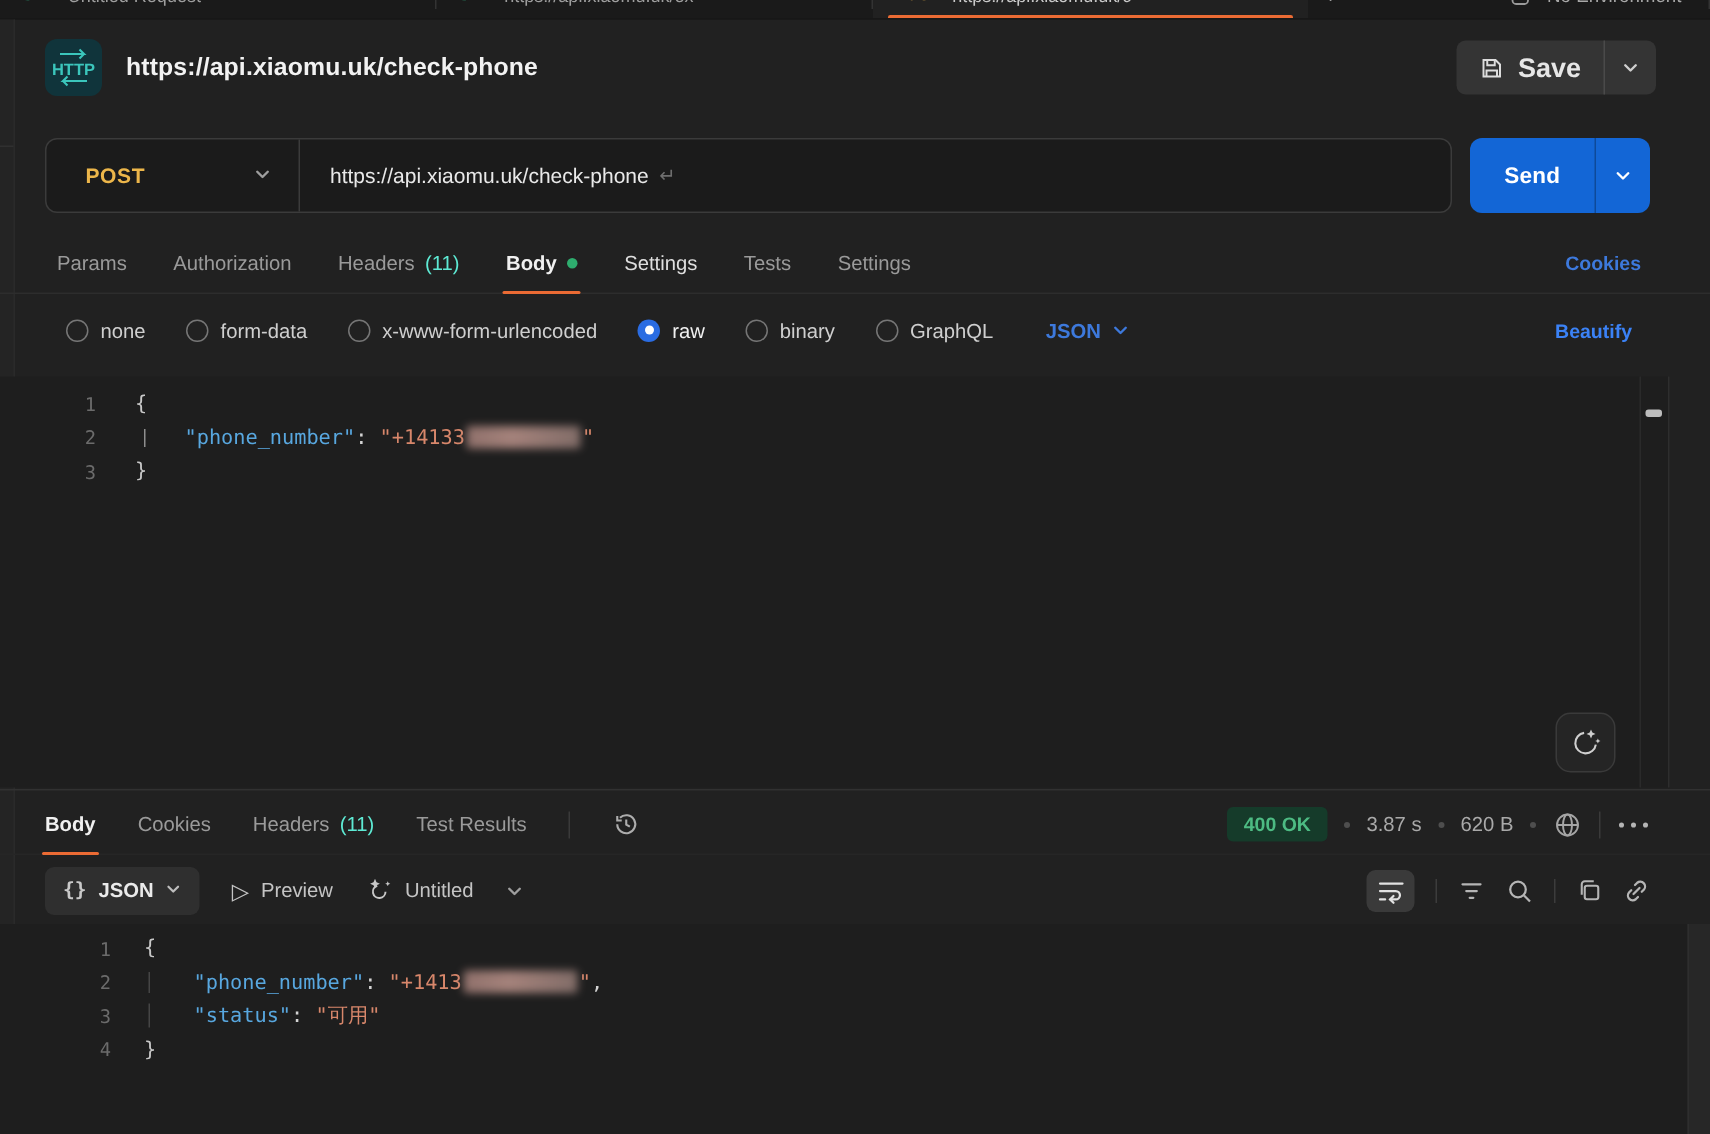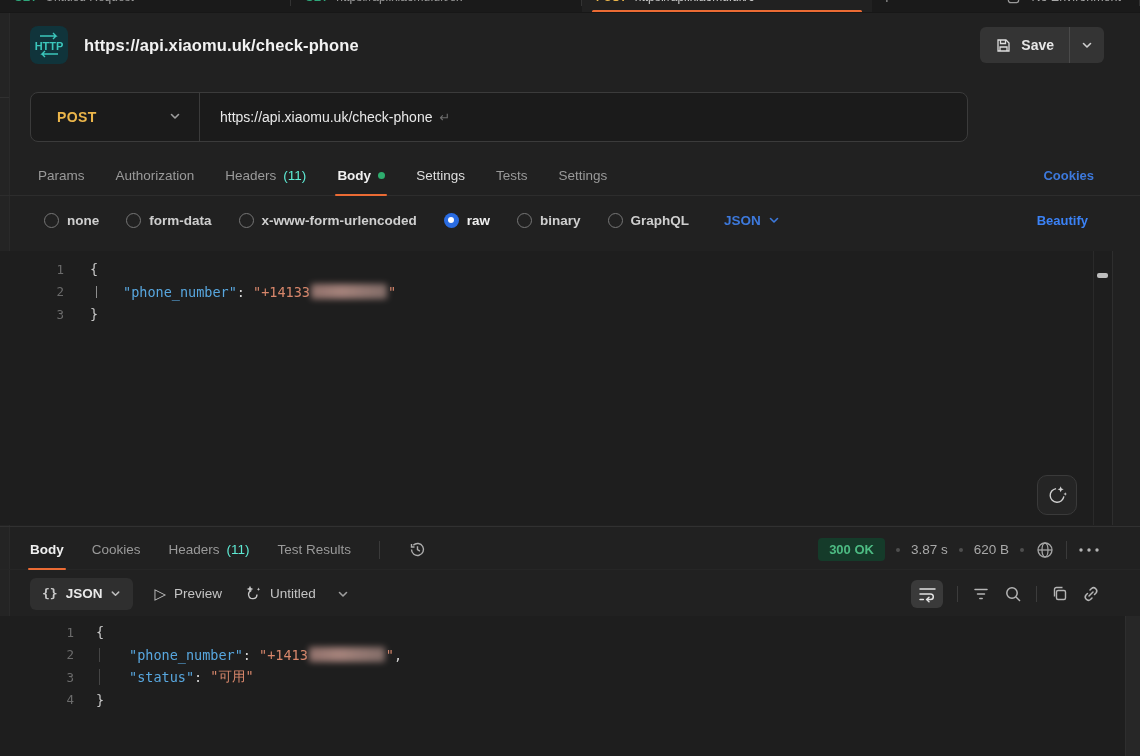--- a/index.html
+++ b/index.html
@@ -33,21 +33,21 @@
   .left-rail{ position:absolute; left:0; top:13px; bottom:0; width:10px;
               background:#242424; border-right:1px solid #2A2A2A; }
   .left-rail::after{ content:''; position:absolute; left:0; right:0; top:84px; height:1px; background:#303030;}
 
   
   .header-row{ position:absolute; top:13px; left:0; right:0; height:64px;
                display:flex; align-items:center; padding:0 36px 0 30px; }
   .title{ margin-left:16px; font-size:16.5px; font-weight:700; color:#F2F2F2; letter-spacing:.1px;}
   .btn-save{ margin-left:auto; height:36px; background:#343434; border-radius:6px;
              display:flex; align-items:stretch; color:#E6E6E6; }
-  .save-main{ display:flex; align-items:center; gap:9px; padding:0 15px; font-size:14px; font-weight:600;}
+  .save-main{ display:flex; align-items:center; gap:9px; padding:0 15px; font-size:18px; font-weight:600;}
   .btn-save .vsep{ width:1px; background:#4A4A4A; }
   .save-caret{ width:34px; display:flex; align-items:center; justify-content:center; color:#CFCFCF;}
 
   
   .url-box{ position:absolute; left:30px; top:92px; width:938px; height:50px;
             background:#1B1B1B; border:1px solid #3B3B3B; border-radius:8px;
             display:flex; align-items:center; }
   .method-select{ display:flex; align-items:center; padding-left:26px; width:168px; height:100%;
                   color:#ECB64A; font-weight:700; font-size:14px; letter-spacing:.4px; }
   .method-select .caret{ margin-left:auto; margin-right:18px; color:#9E9E9E; }
@@ -71,21 +71,21 @@
   .rtab.active::after{ content:''; position:absolute; left:-2px; right:-2px; bottom:-1px;
                        height:2px; background:#EB6B34; border-radius:2px;}
   .count-green{ color:#5eead4; }
   .green-dot{ width:7px; height:7px; border-radius:50%; background:#2EAD6E; }
   .cookies-link{ margin-left:auto; color:#3D79DC; font-size:13px; font-weight:600; }
 
   
   .options-row{ position:absolute; top:201px; left:0; right:0; height:38px;
                 display:flex; align-items:center; gap:27px; padding:0 52px 0 44px;
                 font-size:13.5px; color:#CFCFCF; }
-  .radio-item{ display:flex; align-items:center; gap:8px;font-weight:bold; }
+  .radio-item{ display:flex; align-items:center; gap:8px; }
   .radio{ width:15px; height:15px; border-radius:50%; border:1.5px solid #767676; }
   .radio.sel{ border:none; background:#2A6CE2; position:relative; }
   .radio.sel::after{ content:''; position:absolute; inset:4.5px; background:#FFF; border-radius:50%; }
   .radio-item.sel-label{ color:#F0F0F0; }
   .json-select{ display:flex; align-items:center; gap:7px; color:#3D79DC; font-weight:700; margin-left:8px;}
   .beautify-link{ margin-left:auto; color:#3b82f6; font-size:13px; font-weight:600; }
 
   
   .editor{ position:absolute; top:251px; left:0; width:1113px; height:274px;
            background:#1E1E1E; border-right:1px solid #2E2E2E; padding-top:7px;
@@ -211,20 +211,29 @@
       <span class="caret">
         <svg width="12" height="12" viewBox="0 0 12 12">
           <path d="M2.5 4.5 6 8l3.5-3.5" fill="none" stroke="currentColor" stroke-width="1.6" stroke-linecap="round" stroke-linejoin="round"></path>
         </svg>
       </span>
     </div>
     <div class="vdiv"></div>
     <span class="url-text">https://api.xiaomu.uk/check-phone</span>
     <span class="enter-glyph">↵</span>
   </div>
+  <div class="btn-send">
+    <div class="send-main">Send</div>
+    <div class="vsep"></div>
+    <div class="send-caret">
+      <svg width="12" height="12" viewBox="0 0 12 12">
+        <path d="M2.5 4.5 6 8l3.5-3.5" fill="none" stroke="#FFF" stroke-width="1.6" stroke-linecap="round" stroke-linejoin="round"></path>
+      </svg>
+    </div>
+  </div>
 
   <div class="req-tabs">
     <div class="rtab">
         <span>Params</span>
       </div>
     <div class="rtab">
         <span>Authorization</span>
       </div>
     <div class="rtab">
       <span>Headers</span>
@@ -327,21 +336,21 @@
       </div>
     <div class="vsep"></div>
     <div class="icon-btn">
       <svg width="19" height="19" viewBox="0 0 19 19" fill="none" stroke="#ADADAD" stroke-width="1.4">
         <path d="M3.5 9.5a6 6 0 1 0 1.8-4.3"></path>
           <path d="M3.5 4v3h3"></path>
           <path d="M9.5 6.3v3.4l2.4 1.4"></path>
       </svg>
     </div>
     <div class="meta-group">
-      <span class="status-badge">300 OK</span>
+      <span class="status-badge">400 OK</span>
       <span class="meta-dot"></span>
       <span class="meta-text">3.87 s</span>
       <span class="meta-dot"></span>
       <span class="meta-text">620 B</span>
       <span class="meta-dot"></span>
       <span class="icon-btn">
         <svg width="20" height="20" viewBox="0 0 20 20" fill="none" stroke="#A5A5A5" stroke-width="1.3">
           <circle cx="10" cy="10" r="7"></circle>
             <ellipse cx="10" cy="10" rx="3" ry="7"></ellipse>
             <path d="M3 10h14"></path>

